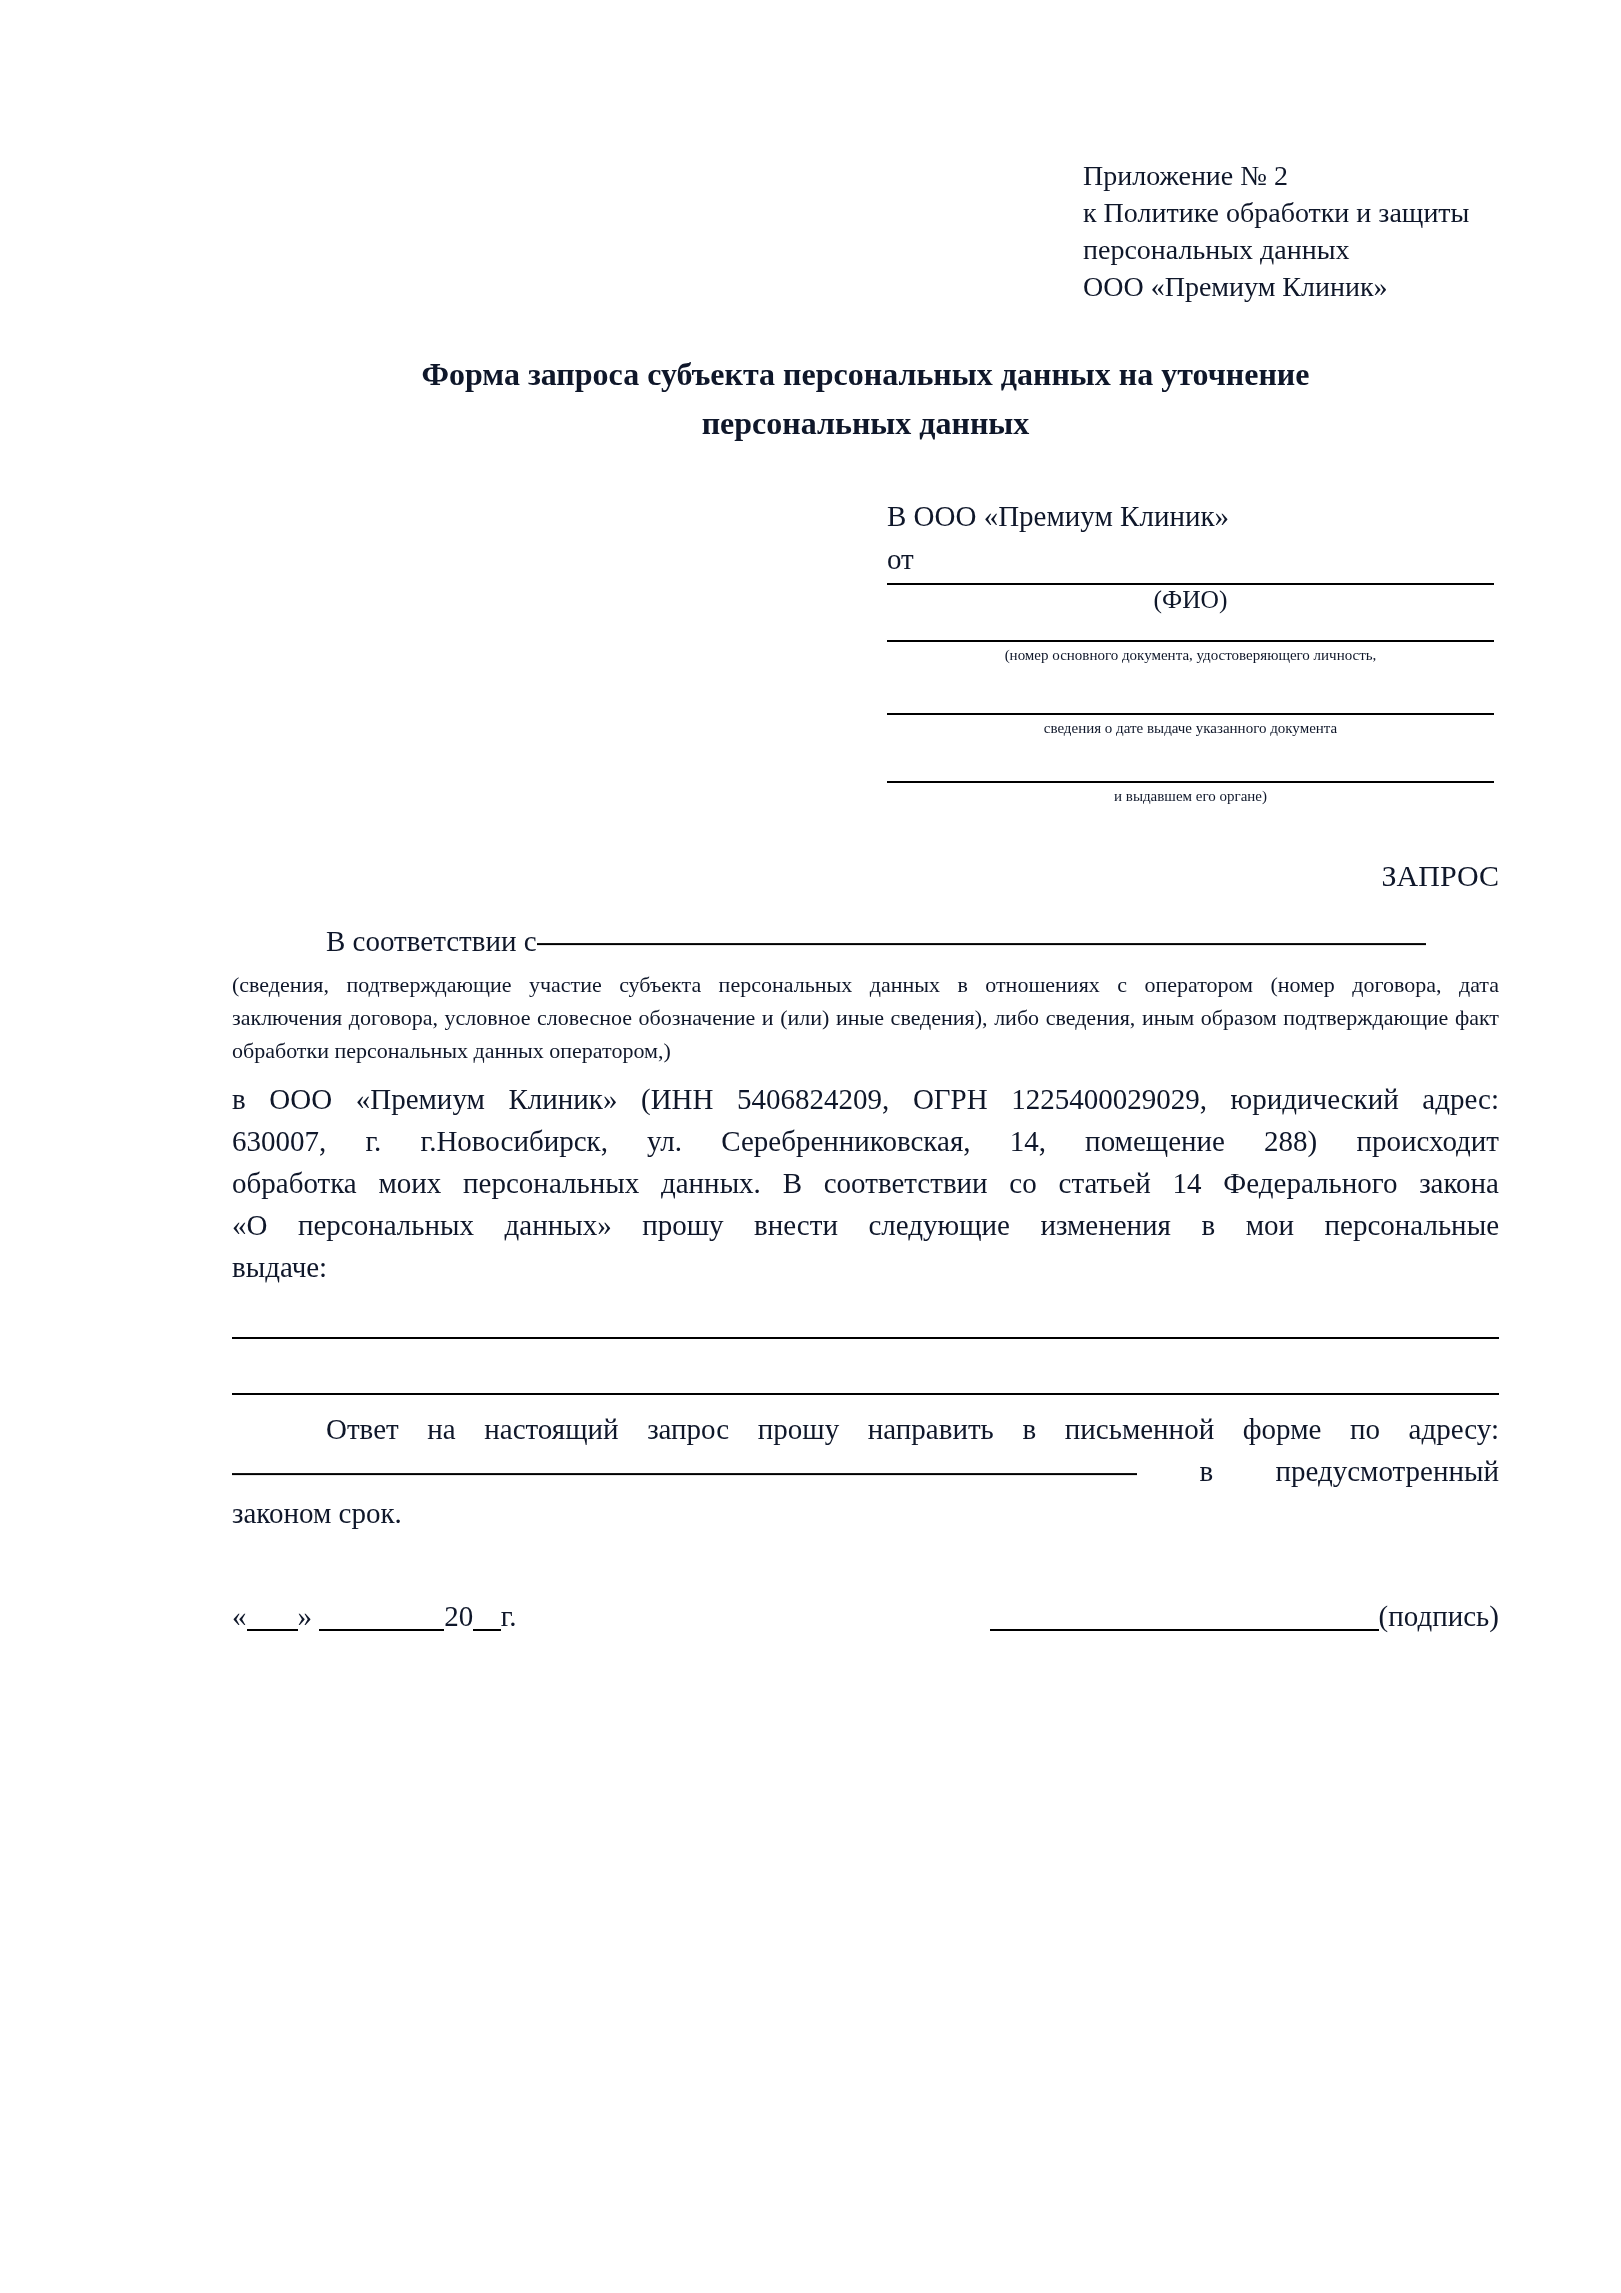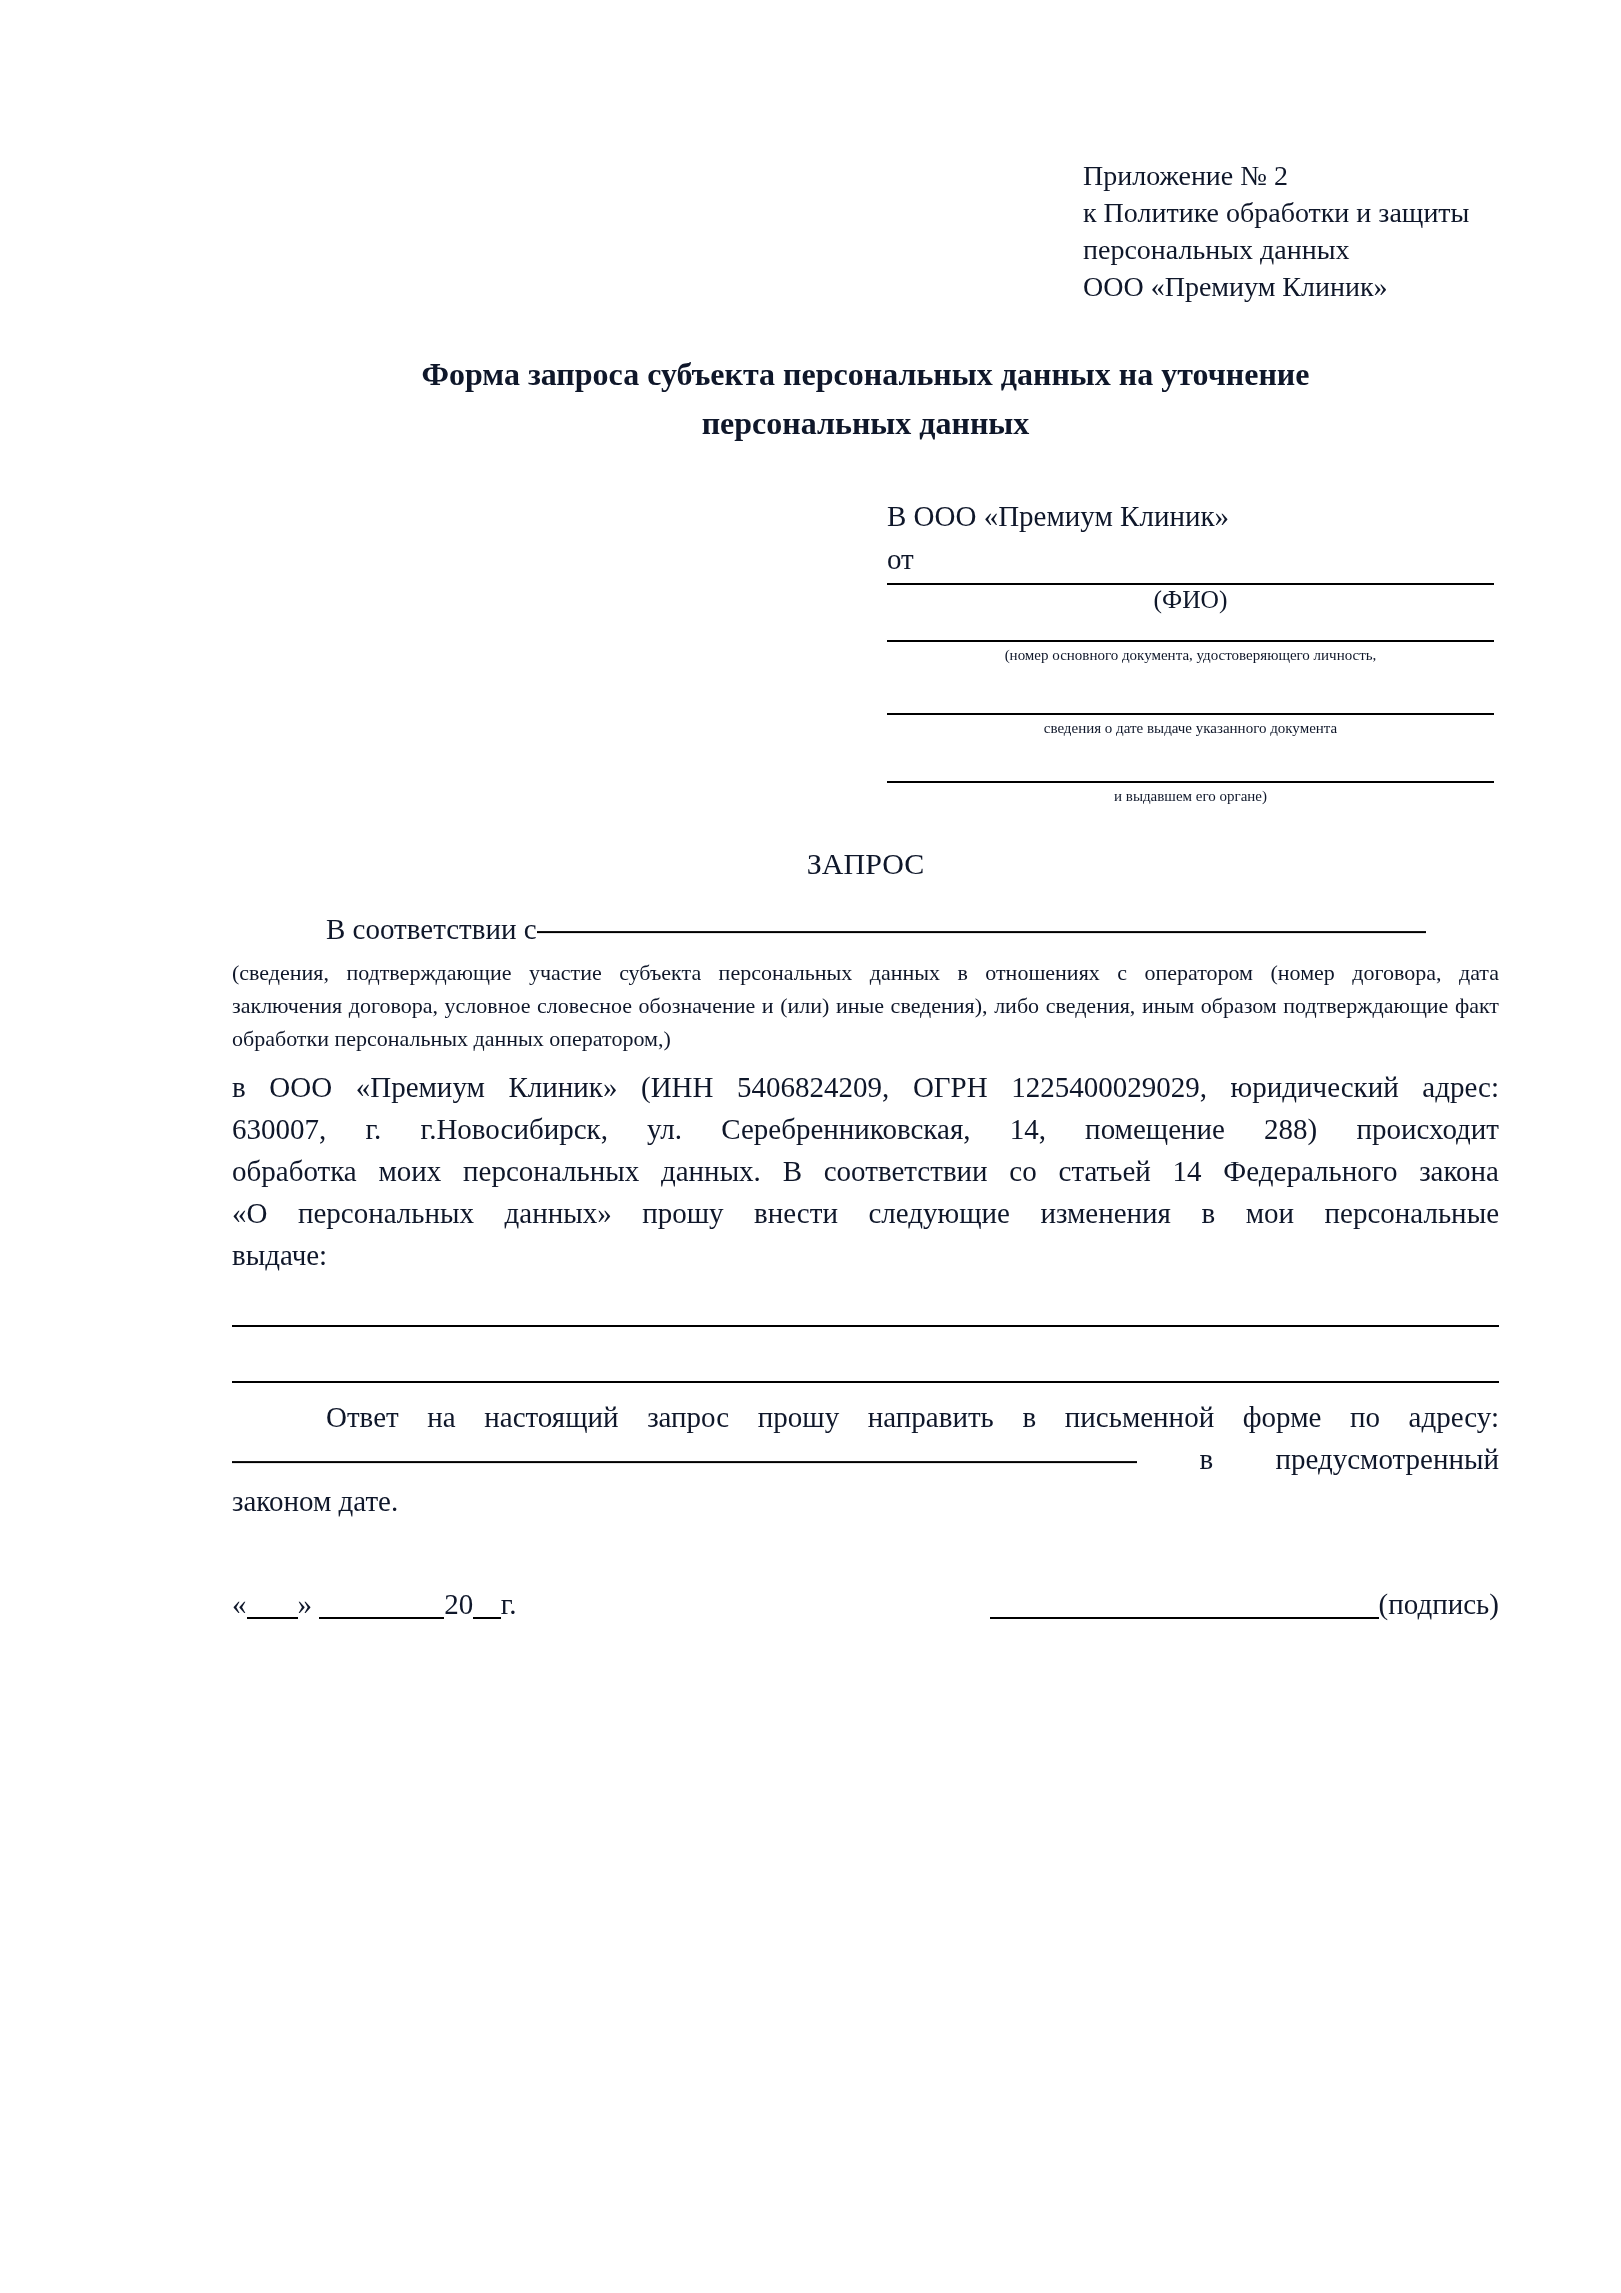--- a/index.html
+++ b/index.html
@@ -38,22 +38,22 @@
   .addr-field .line{border-bottom:2.9px solid #000;}
   .addr-field .cap{text-align:center;}
   .f1 .line{height:2px;}
   .f1 .cap{font-size:25.5px;line-height:29px;}
   .f2 .line{height:25.5px;}
   .f3 .line{height:45px;}
   .f4 .line{height:39px;}
   .cap-small{font-size:15px;line-height:26.5px;}
   
   .request-heading{
-    margin-top:33px;
-    text-align:center;
+    margin-top:45px;
+    text-align:right;
     font-size:30px;
     line-height:43px;
   }
   .intro-row{
     margin-top:23px;
     margin-right:73px;
     display:flex;
     align-items:baseline;
     font-size:29px;
     line-height:43px;
@@ -169,21 +169,21 @@
   <div class="blank-line bl1"></div>
   <div class="blank-line bl2"></div>
 
   <div class="answer">
     <div class="l1">Ответ на настоящий запрос прошу направить в письменной форме по адресу:</div>
     <div class="l2">
       <span class="addr-fill"></span>
       <span>в</span>
       <span>предусмотренный</span>
     </div>
-    <div>законом дате.</div>
+    <div>законом срок.</div>
   </div>
 
   <div class="footer-row">
     <div class="nowrap">
       <span>«</span><span class="us w50"></span><span>»</span>
       <span class="us w130"></span><span>20</span><span class="us w28"></span><span>г.</span>
     </div>
     <div class="nowrap">
       <span class="us w397"></span><span>(подпись)</span>
     </div>

